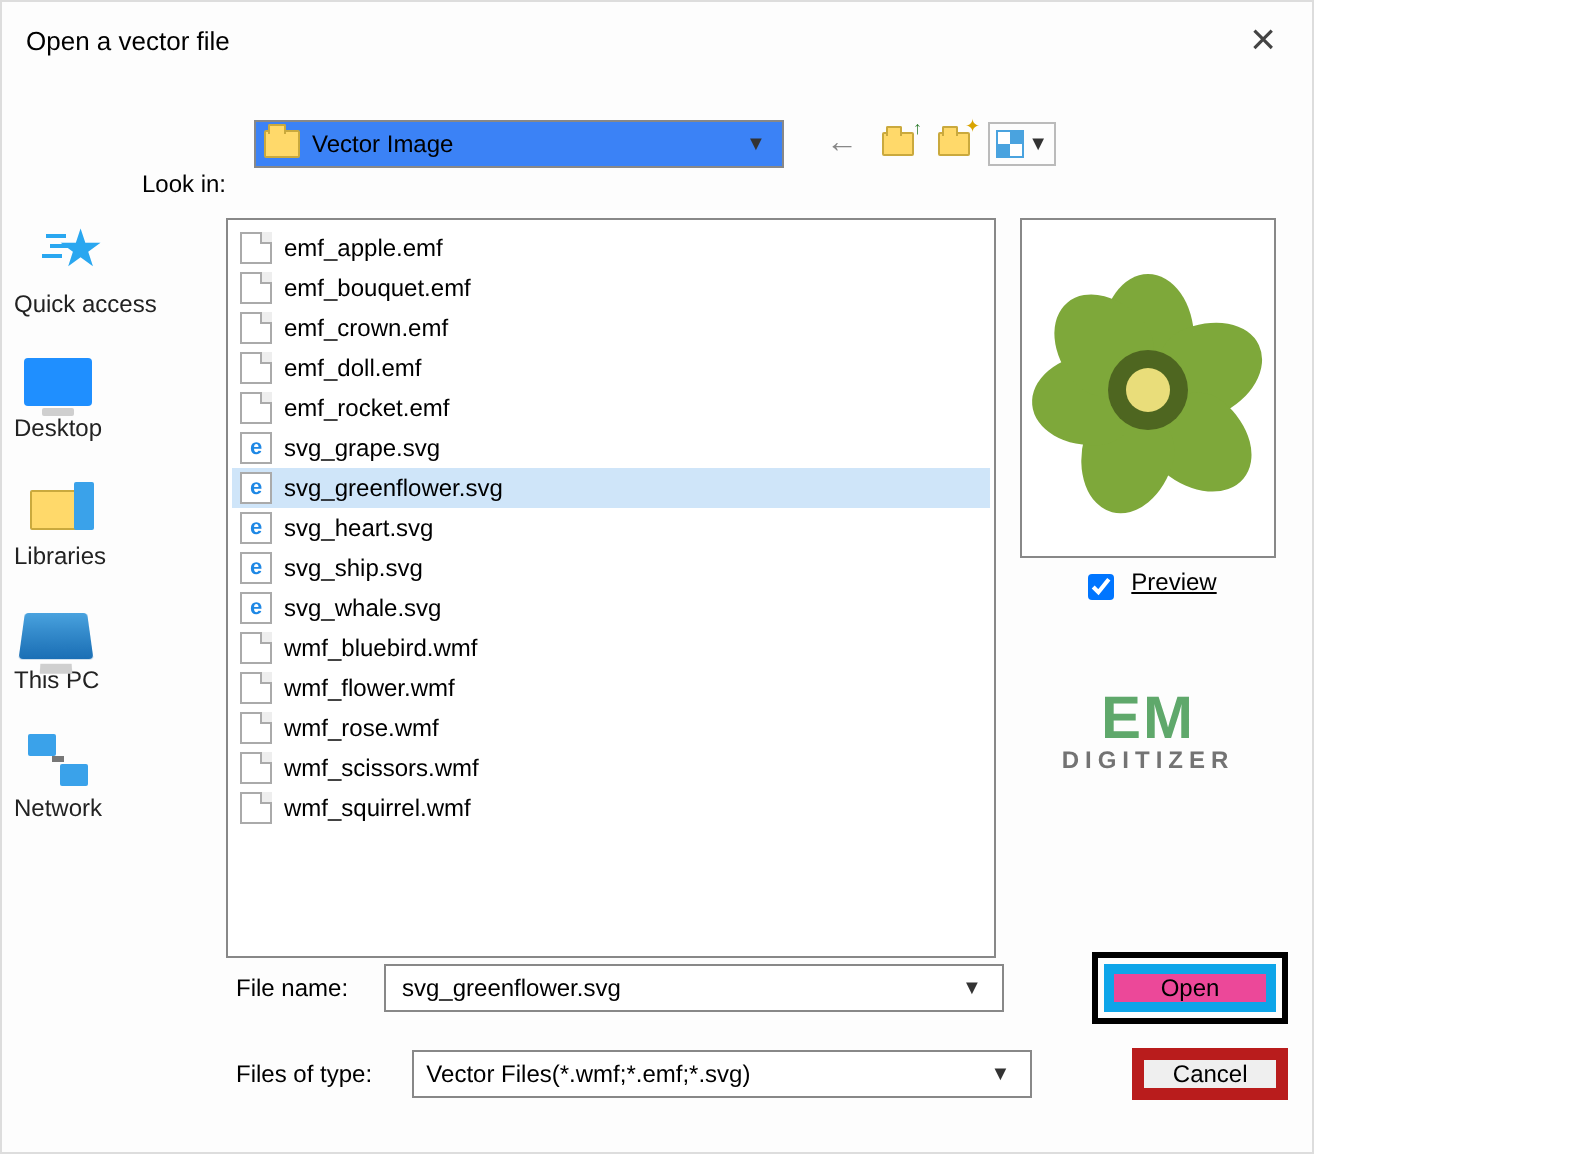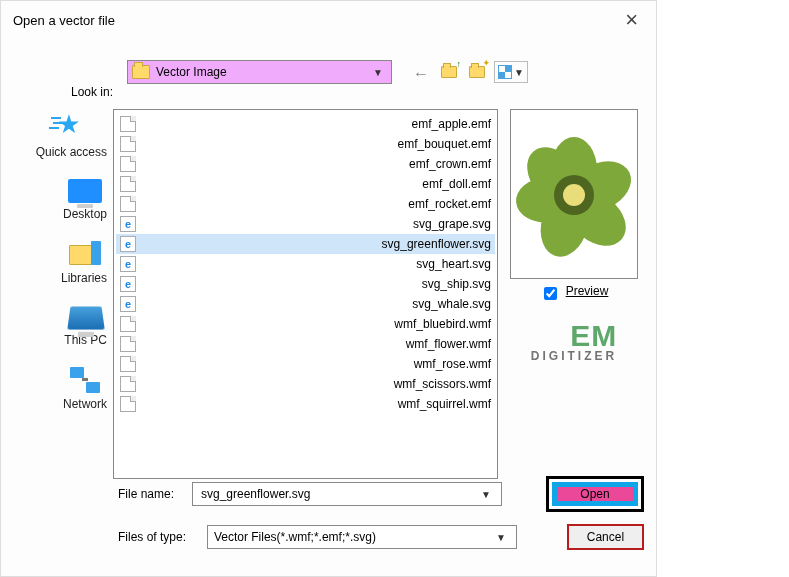--- a/index.html
+++ b/index.html
@@ -3,75 +3,75 @@
 <meta charset="utf-8">
 <style>
 * { box-sizing: border-box; font-family: 'Segoe UI', Tahoma, sans-serif; font-size: 12px; }
 body { margin: 0; background: #fff; }
 .dialog { width: 657px; height: 577px; background: #fdfdfd; position: relative; border: 1px solid #ddd; }
 .titlebar { display: flex; justify-content: space-between; align-items: center; padding: 6px 12px 8px 12px; }
 .titlebar .title { font-size: 13px; }
 .titlebar .close { font-size: 22px; color: #444; cursor: pointer; padding: 0 6px; }
 .lookin-row { display: flex; align-items: center; padding: 4px 12px 10px 12px; gap: 8px; }
 .lookin-row .label { width: 100px; text-align: right; margin-right: 6px; margin-top: 40px; }
-.lookin-dd { display: flex; align-items: center; width: 265px; height: 24px; border: 1px solid #888; background: #f0abfc; padding: 0 4px; }
+.lookin-dd { display: flex; align-items: center; width: 265px; height: 24px; border: 1px solid #888; background: #3b82f6; padding: 0 4px; }
 .lookin-dd .folder-ico { width: 18px; height: 14px; background: #ffd96a; border: 1px solid #caa93d; border-radius: 1px; margin-right: 6px; position: relative; }
 .lookin-dd .folder-ico::before { content:""; position:absolute; top:-4px; left:1px; width:7px; height:4px; background:#ffd96a; border:1px solid #caa93d; border-bottom:none; border-radius:1px 1px 0 0;}
 .lookin-dd .dd-text { flex:1; }
 .lookin-dd .dd-arrow { width:18px; text-align:center; color:#333; font-size:10px; }
 .toolbar-btns { display:flex; gap:6px; margin-left:10px; }
 .tb { width:22px; height:22px; display:flex; align-items:center; justify-content:center; color:#555; }
 .tb.folder-up, .tb.folder-new { position:relative; }
 .tb .mini-folder { width:16px; height:12px; background:#ffd96a; border:1px solid #caa93d; border-radius:1px; position:relative; }
 .tb .mini-folder::before { content:""; position:absolute; top:-4px; left:1px; width:6px; height:4px; background:#ffd96a; border:1px solid #caa93d; border-bottom:none; border-radius:1px 1px 0 0;}
 .tb .up-arrow { position:absolute; top:-2px; right:-1px; font-size:9px; color:#2a7a2a; }
 .tb .star { position:absolute; top:-3px; right:-2px; font-size:9px; color:#d9a400; }
 .tb.views { border:1px solid #bbb; width:34px; justify-content:space-between; padding:0 3px; }
 .tb.views .grid { width:14px; height:14px; background: conic-gradient(#4aa3df 0 25%, #fff 0 50%, #4aa3df 0 75%, #fff 0); border:1px solid #4aa3df; }
 .tb.views .dd { font-size:10px; color:#333; }
 .body { display:flex; padding:0 12px 0 6px; gap:6px; }
-.places { width:100px; display:flex; flex-direction:column; align-items:flex-end; gap:20px; padding-top:4px; }
+.places { width:100px; display:flex; flex-direction:column; align-items:flex-start; gap:20px; padding-top:4px; }
 .place { display:flex; flex-direction:column; align-items:center; gap:4px; cursor:pointer; }
 .place .lbl { font-size:12px; color:#222; }
 .ico-quick { width:28px; height:28px; position:relative; }
 .ico-quick::before { content:"★"; color:#2aa7f0; font-size:26px; position:absolute; left:0; top:-4px; }
 .ico-quick::after { content:""; position:absolute; left:-6px; top:4px; width:10px; height:2px; background:#2aa7f0; box-shadow: 2px 5px 0 #2aa7f0, -2px 10px 0 #2aa7f0; }
 .ico-desktop { width:34px; height:24px; background:#1f8fff; border-radius:2px; position:relative; }
 .ico-desktop::after { content:""; position:absolute; bottom:-5px; left:9px; width:16px; height:4px; background:#cfcfcf; border-radius:1px; }
 .ico-libraries { width:30px; height:26px; position:relative; }
 .ico-libraries::before { content:""; position:absolute; left:0; top:4px; width:24px; height:18px; background:#ffd96a; border:1px solid #caa93d; border-radius:1px; }
 .ico-libraries::after { content:""; position:absolute; right:-2px; top:0; width:10px; height:24px; background:#3aa2ea; border-radius:1px; }
 .ico-thispc { width:34px; height:24px; background:linear-gradient(#4aa3df,#1b6fb5); border-radius:2px; transform:perspective(40px) rotateX(18deg); position:relative; }
 .ico-thispc::after { content:""; position:absolute; bottom:-6px; left:10px; width:14px; height:4px; background:#cfcfcf; }
 .ico-network { width:30px; height:26px; position:relative; }
 .ico-network::before { content:""; position:absolute; left:0; top:0; width:14px; height:11px; background:#3aa2ea; border-radius:1px; }
 .ico-network::after { content:""; position:absolute; right:0; bottom:0; width:14px; height:11px; background:#3aa2ea; border-radius:1px; box-shadow:-8px -8px 0 -4px #777; }
 .filelist { flex:1; height:370px; border:1px solid #888; background:#fff; overflow:auto; padding:4px 2px; }
-.file-row { display:flex; align-items:center; gap:6px; height:20px; padding:0 4px; cursor:pointer;justify-content:space-between; }
+.file-row { display:flex; align-items:center; gap:6px; height:20px; padding:0 4px; cursor:pointer; }
 .file-row.selected { background:#cfe5f9; }
 .file-row .fico { width:16px; height:16px; display:flex; align-items:center; justify-content:center; font-size:11px; }
 .file-row .fico.doc { border:1px solid #aaa; background:#fff; position:relative; }
 .file-row .fico.doc::after { content:""; position:absolute; right:-1px; top:-1px; width:5px; height:5px; background:#eee; border-left:1px solid #aaa; border-bottom:1px solid #aaa; }
 .file-row .fico.doc .m { position:absolute; bottom:0; left:1px; font-size:8px; color:#c33; font-weight:bold; }
 .file-row .fico.ie { border:1px solid #aaa; background:#fff; position:relative; }
 .file-row .fico.ie::after { content:"e"; color:#1e88e5; font-weight:bold; font-size:11px; }
 .right-pane { width:140px; display:flex; flex-direction:column; align-items:center; }
 .preview-box { width:128px; height:170px; border:1px solid #888; background:#fff; display:flex; align-items:center; justify-content:center; }
 .preview-chk { margin-top:5px; display:flex; align-items:flex-start; gap:6px;text-decoration:underline; }
 .preview-chk input { width:13px; height:13px; }
-.watermark { margin-top:16px; text-align:right; }
+.watermark { margin-top:40px; text-align:center; }
 .watermark .em { font-size:30px; font-weight:800; color:#5fa86b; letter-spacing:1px; }
 .watermark .dg { font-size:12px; font-weight:700; color:#737373; letter-spacing:3px; margin-top:-4px; }
 .bottom { position:absolute; bottom:14px; left:0; right:0; padding:0 12px; }
 .brow { display:flex; align-items:center; gap:10px; margin-bottom:12px; }
 .brow .blabel { width:200px; padding-left:105px; }
 .combo { flex:0 0 310px; height:24px; border:1px solid #888; background:#fff; display:flex; align-items:center; padding:0 6px; }
 .combo .ctext { flex:1; outline:none; border:none; font-size:12px; }
 .combo .carrow { width:18px; text-align:center; font-size:10px; color:#333; }
-.btn { width:92px; height:26px; border:2px solid #b91c1c; background:#efefef; display:flex; align-items:center; justify-content:center; cursor:pointer; }
+.btn { width:92px; height:26px; border:6px solid #b91c1c; background:#efefef; display:flex; align-items:center; justify-content:center; cursor:pointer; }
 .btn.primary-wrap { border:3px solid #000; padding:3px; width:auto; height:auto; background:transparent; }
 .btn.primary-wrap .btn { border:5px solid #0ea5e9; background:#ec4899; width:86px; height:24px; }
 
 .flower { position:relative; width:100px; height:110px; }
 .petal { position:absolute; width:46px; height:54px; background:#7ea83a; border-radius:50% 50% 48% 52% / 60% 60% 40% 40%; }
 .p1 { left:27px; top:-2px; transform:rotate(0deg); }
 .p2 { left:58px; top:18px; transform:rotate(65deg); }
 .p3 { left:54px; top:56px; transform:rotate(130deg); }
 .p4 { left:16px; top:64px; transform:rotate(195deg); }
 .p5 { left:-4px; top:34px; transform:rotate(265deg); }

